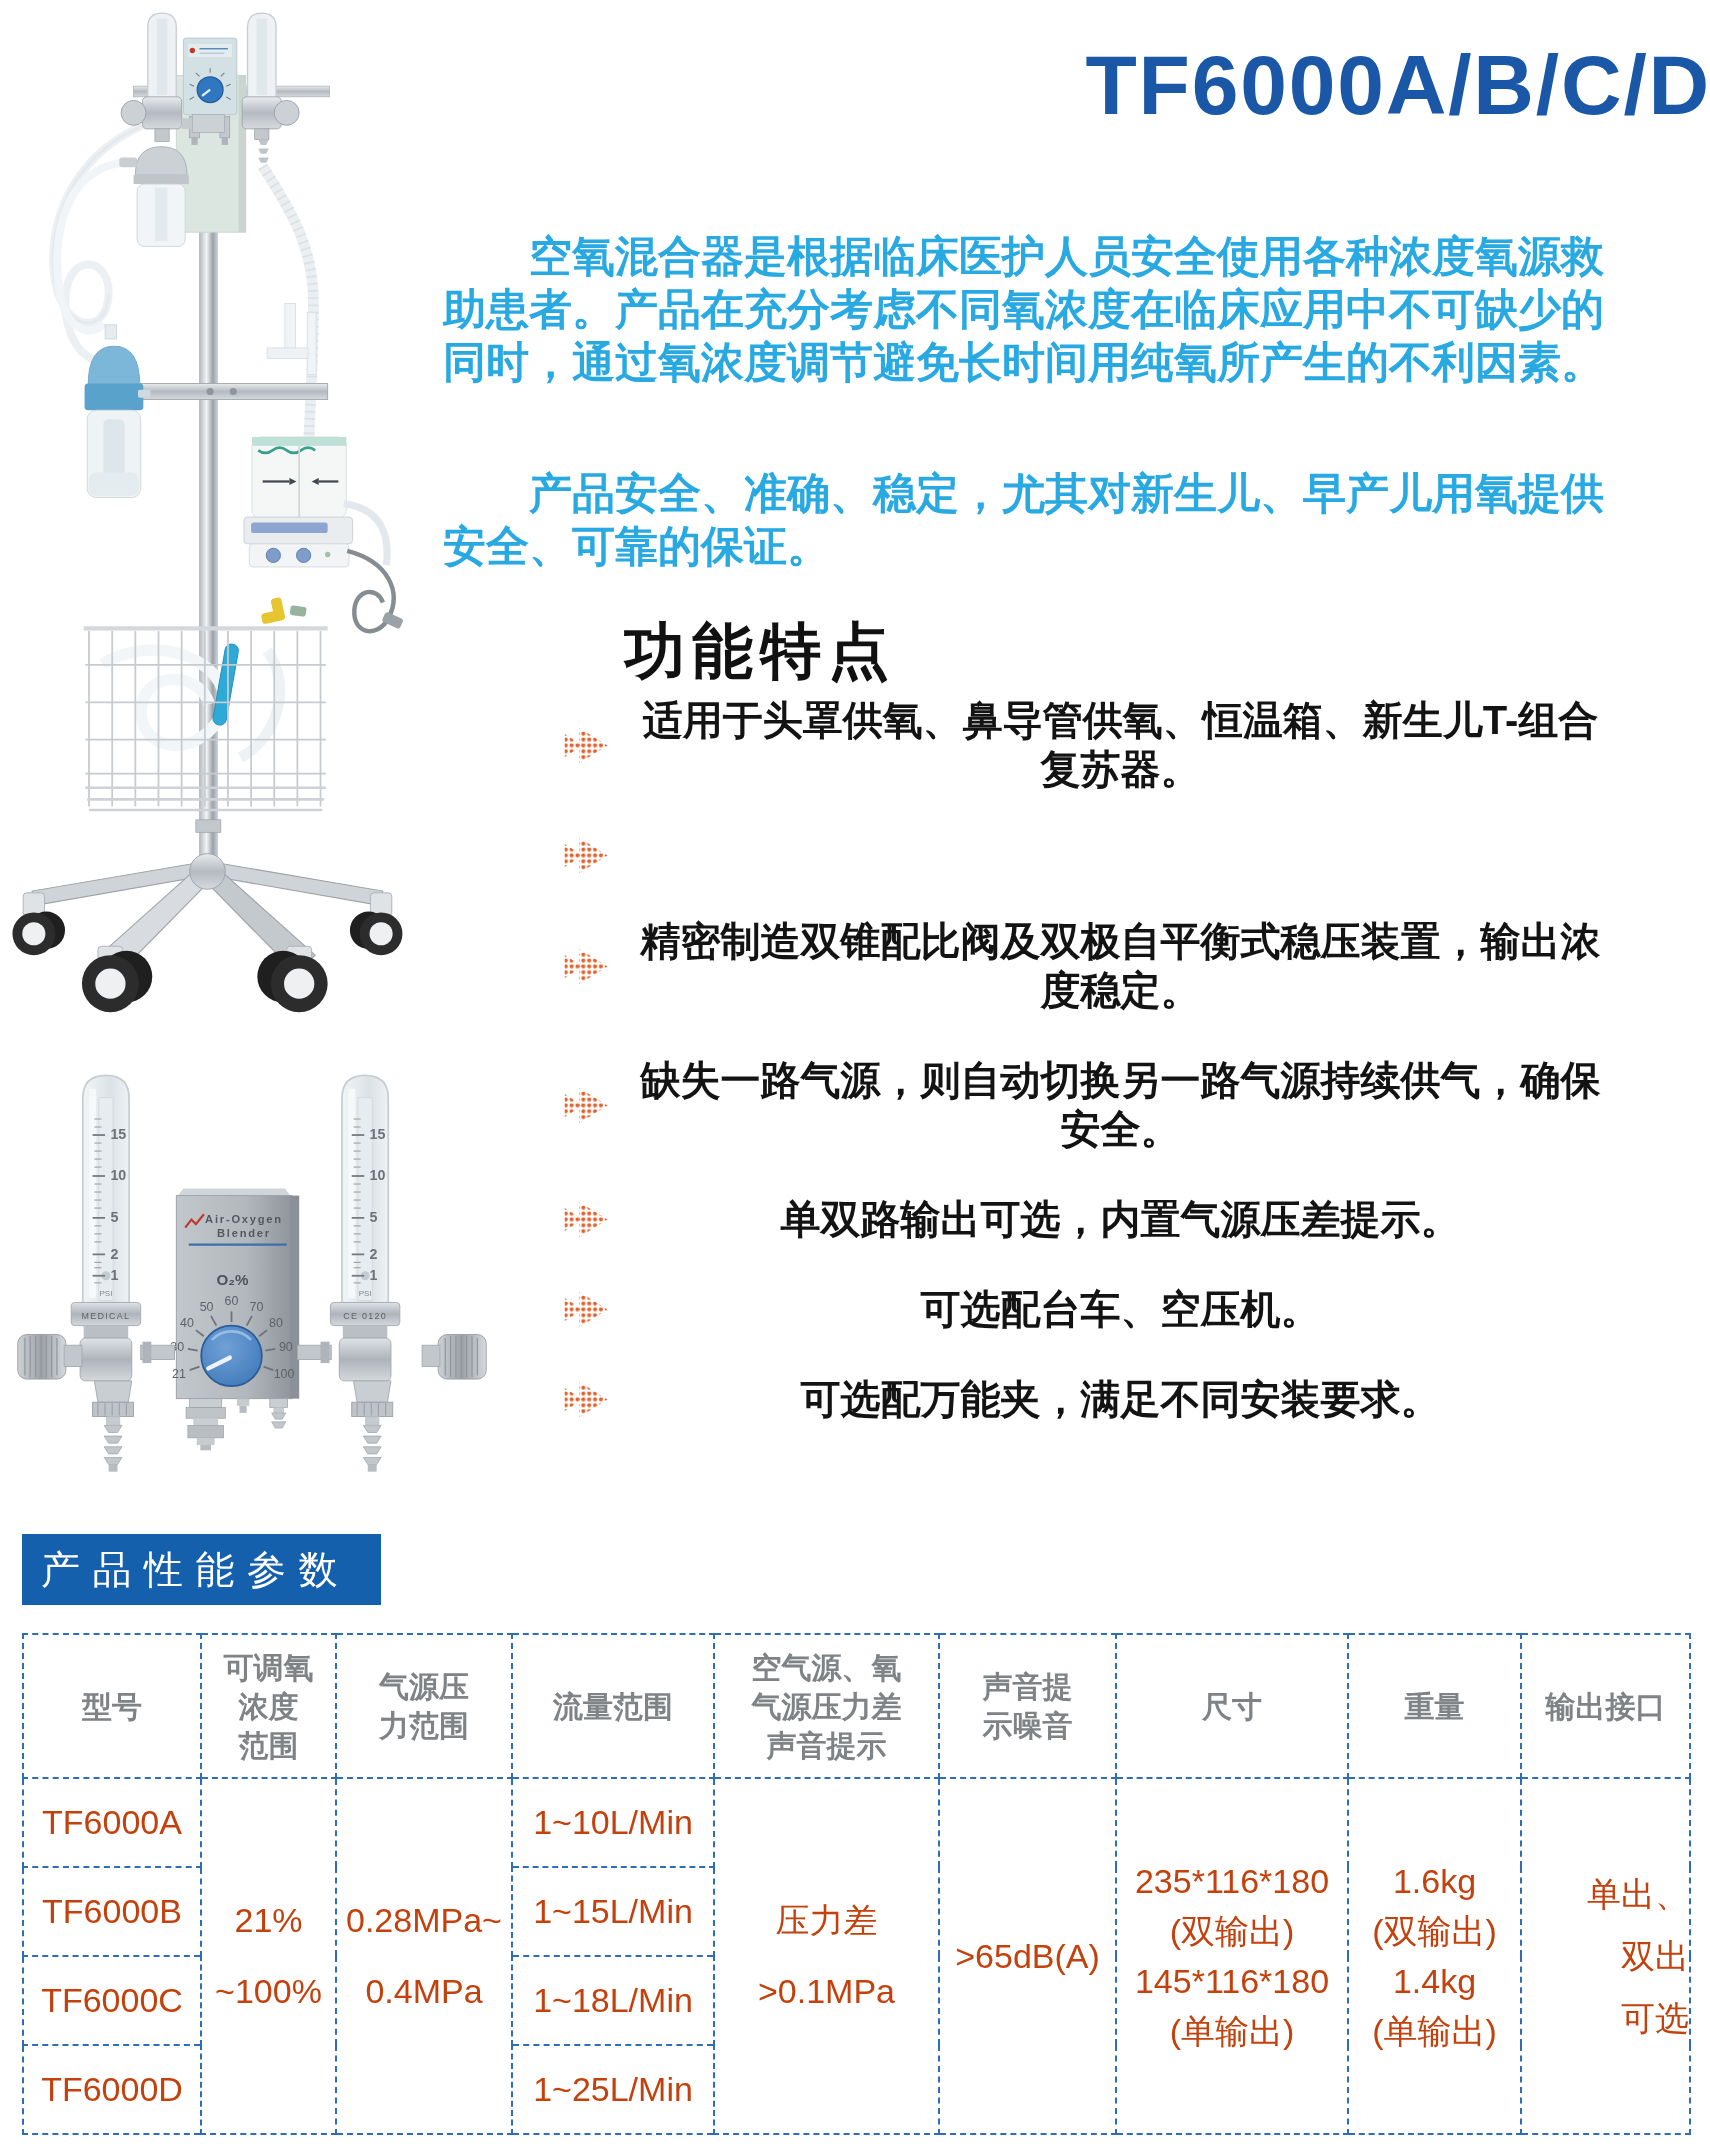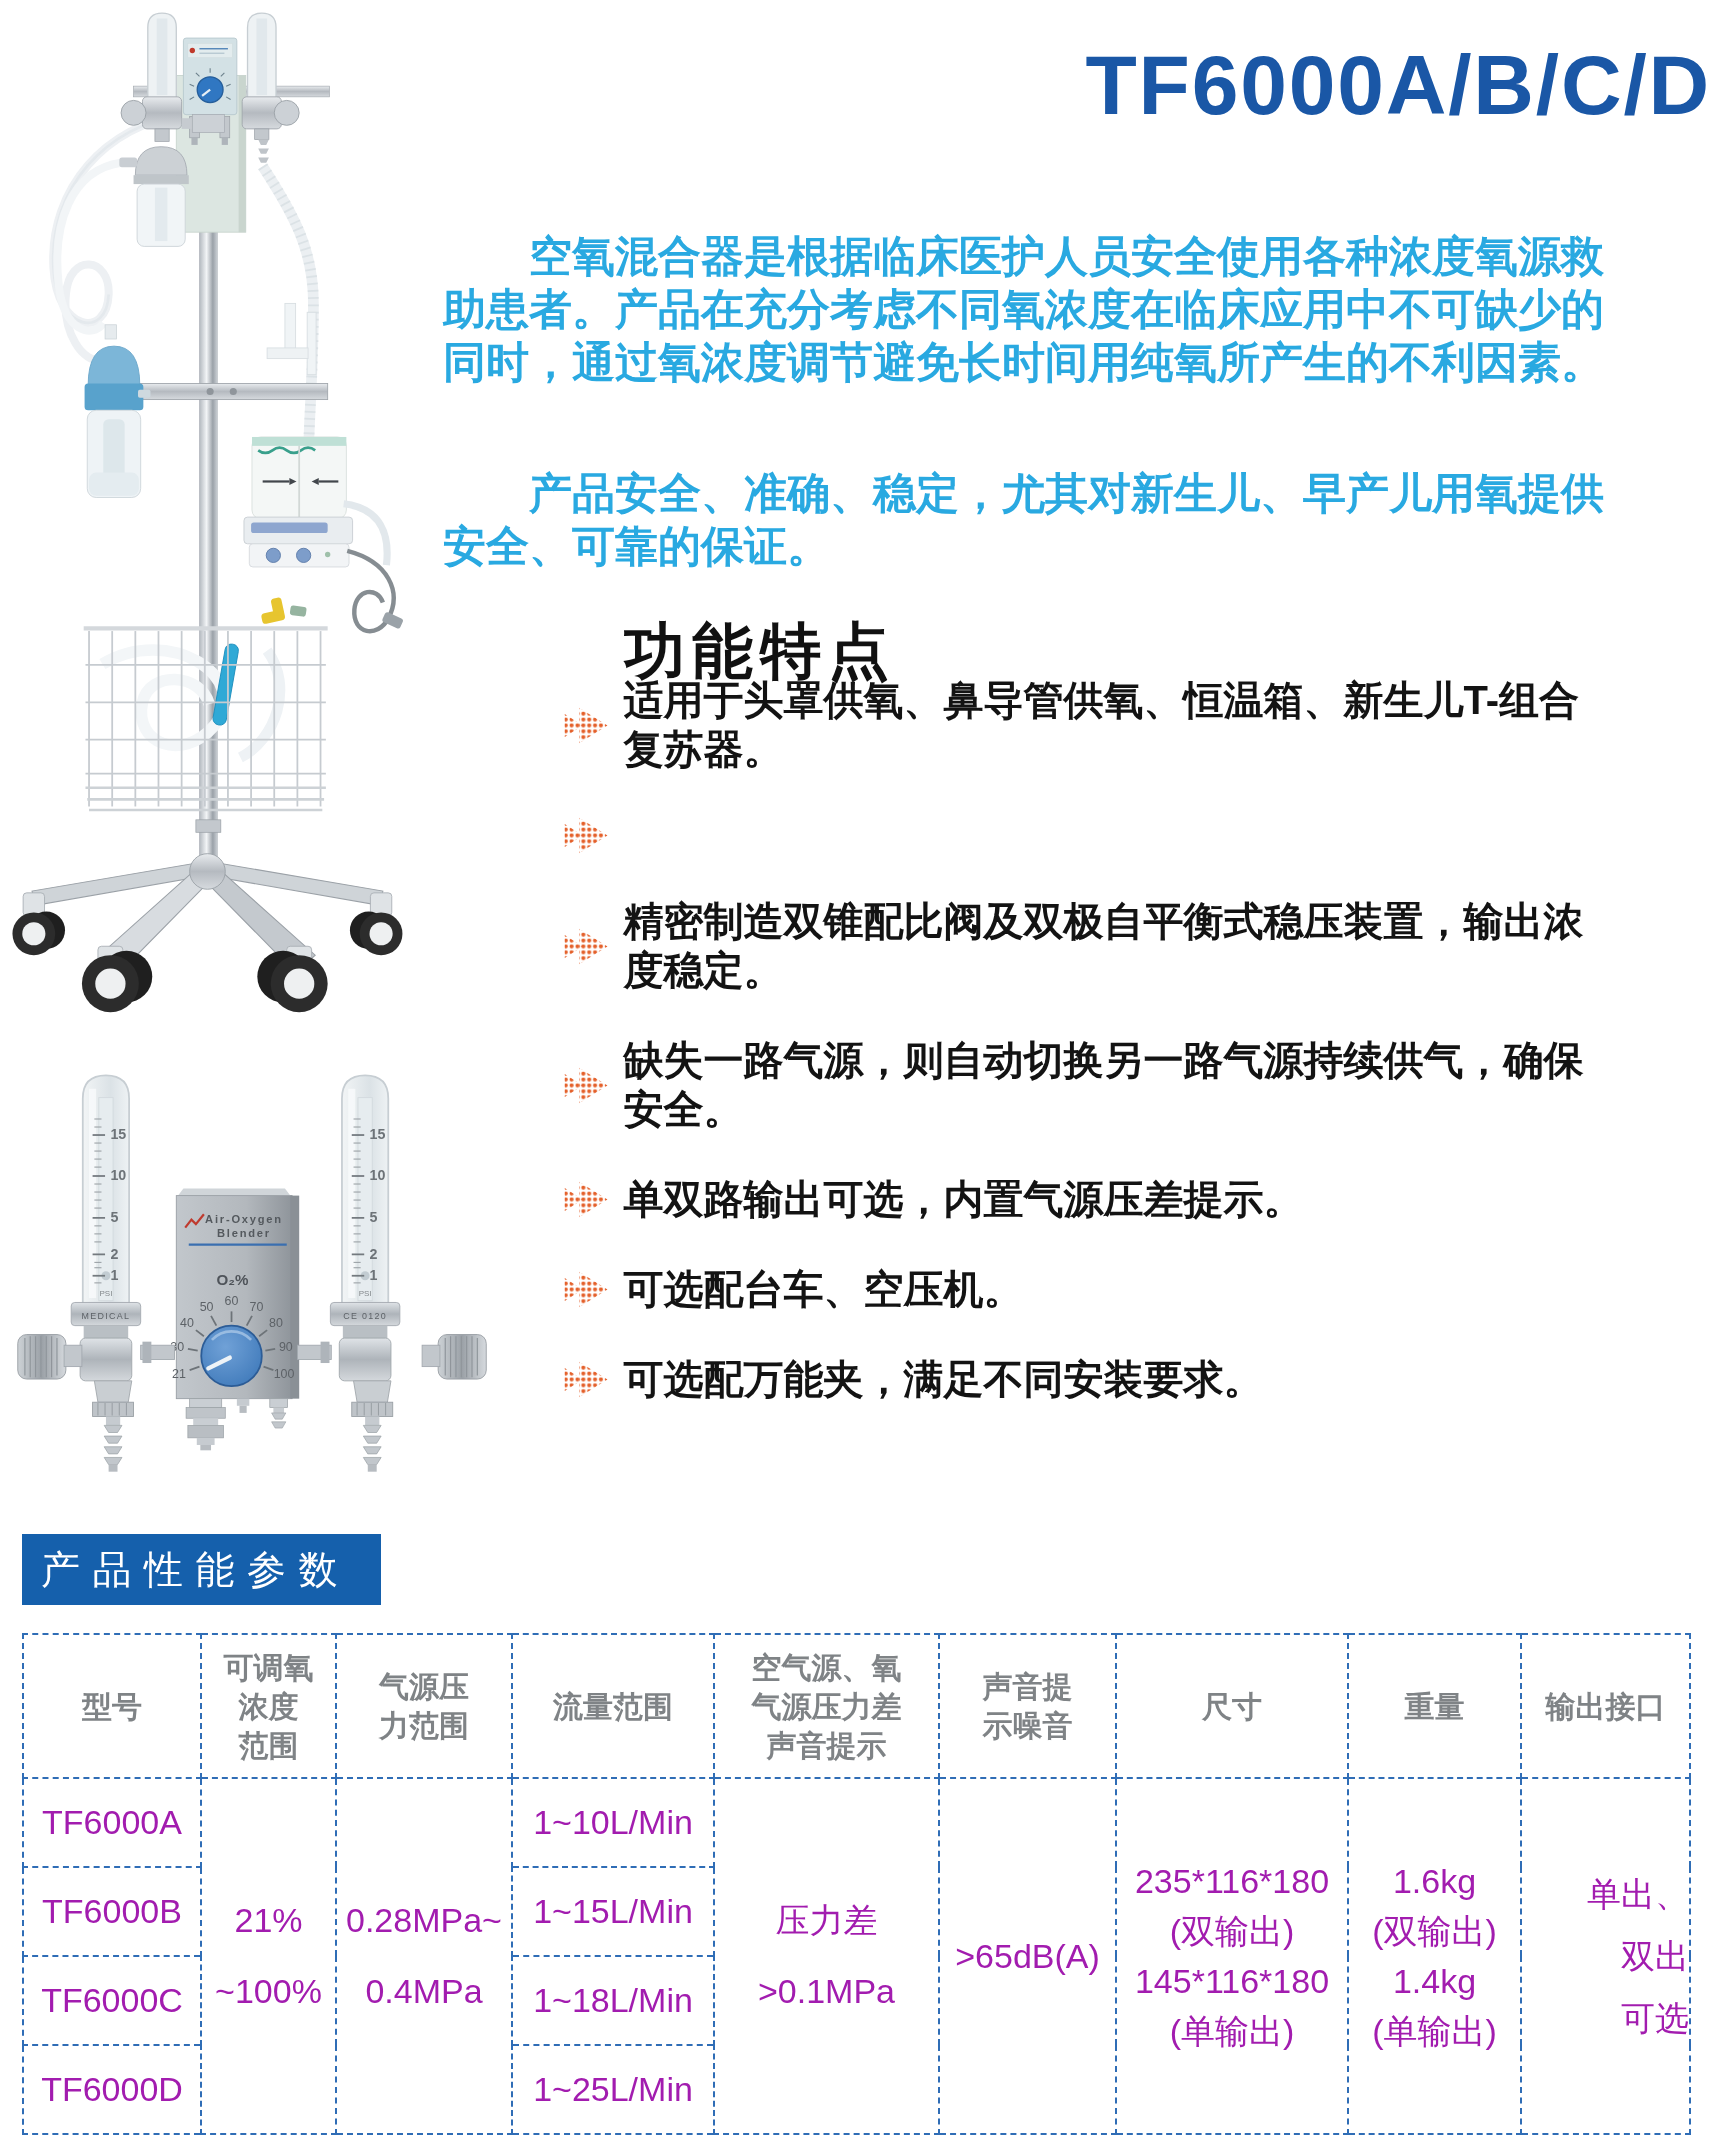--- a/index.html
+++ b/index.html
@@ -15,36 +15,36 @@
   .page-title{position:absolute;left:463px;top:37px;width:1248px;text-align:right;
               font-size:84px;font-weight:700;color:#1a57a6;letter-spacing:1.8px;}
   .intro{position:absolute;left:443px;width:1185px;color:#29a9e1;font-size:43px;
          font-weight:700;line-height:53px;text-align:left;text-indent:2em;}
   .intro.p1{top:187px;}
   .intro.p2{top:424px;}
 
   
   .features-heading{position:absolute;left:624px;top:611px;font-size:61px;font-weight:700;
                     color:#111;letter-spacing:7.1px;}
-  .features{position:absolute;left:563px;top:676px;width:1123px;}
+  .features{position:absolute;left:563px;top:696px;width:1123px;text-align:center;}
   .feature{display:flex;align-items:center;margin-bottom:41px;}
   .bullet-ic{flex:0 0 48px;margin-right:12.5px;}
   .feature-text{width:994px;color:#131313;font-weight:700;font-size:40px;line-height:49px;}
 
   
   .banner{position:absolute;left:22px;top:1534px;width:359px;height:71px;background:#1560ac;
           color:#ffffff;font-size:39px;font-weight:400;letter-spacing:12.5px;display:flex;
           align-items:center;padding-left:19px;box-sizing:border-box;}
   .spec-table{position:absolute;left:22px;top:1633px;width:1667px;border-collapse:collapse;
               table-layout:fixed;}
   .spec-table th,.spec-table td{border:2.7px dashed #2f6db6;padding:0;}
   .spec-table thead tr{height:144px;}
   .spec-table tbody tr{height:89px;}
   .spec-table th{font-size:30px;font-weight:700;color:#7f8386;line-height:39px;text-align:center;}
-  .spec-table td{font-size:34px;font-weight:400;color:#a21caf;text-align:center;}
+  .spec-table td{font-size:34px;font-weight:400;color:#c2410c;text-align:center;}
   .cell-model,.cell-flow{text-align:left;padding-left:9px;}
   .ml .l{line-height:50px;}
   .ml.wide .l{line-height:71px;}
   .ml.out .l{line-height:62px;text-align:right;}
 </style>
 </head>
 <body>
 
 <div class="page">
 

